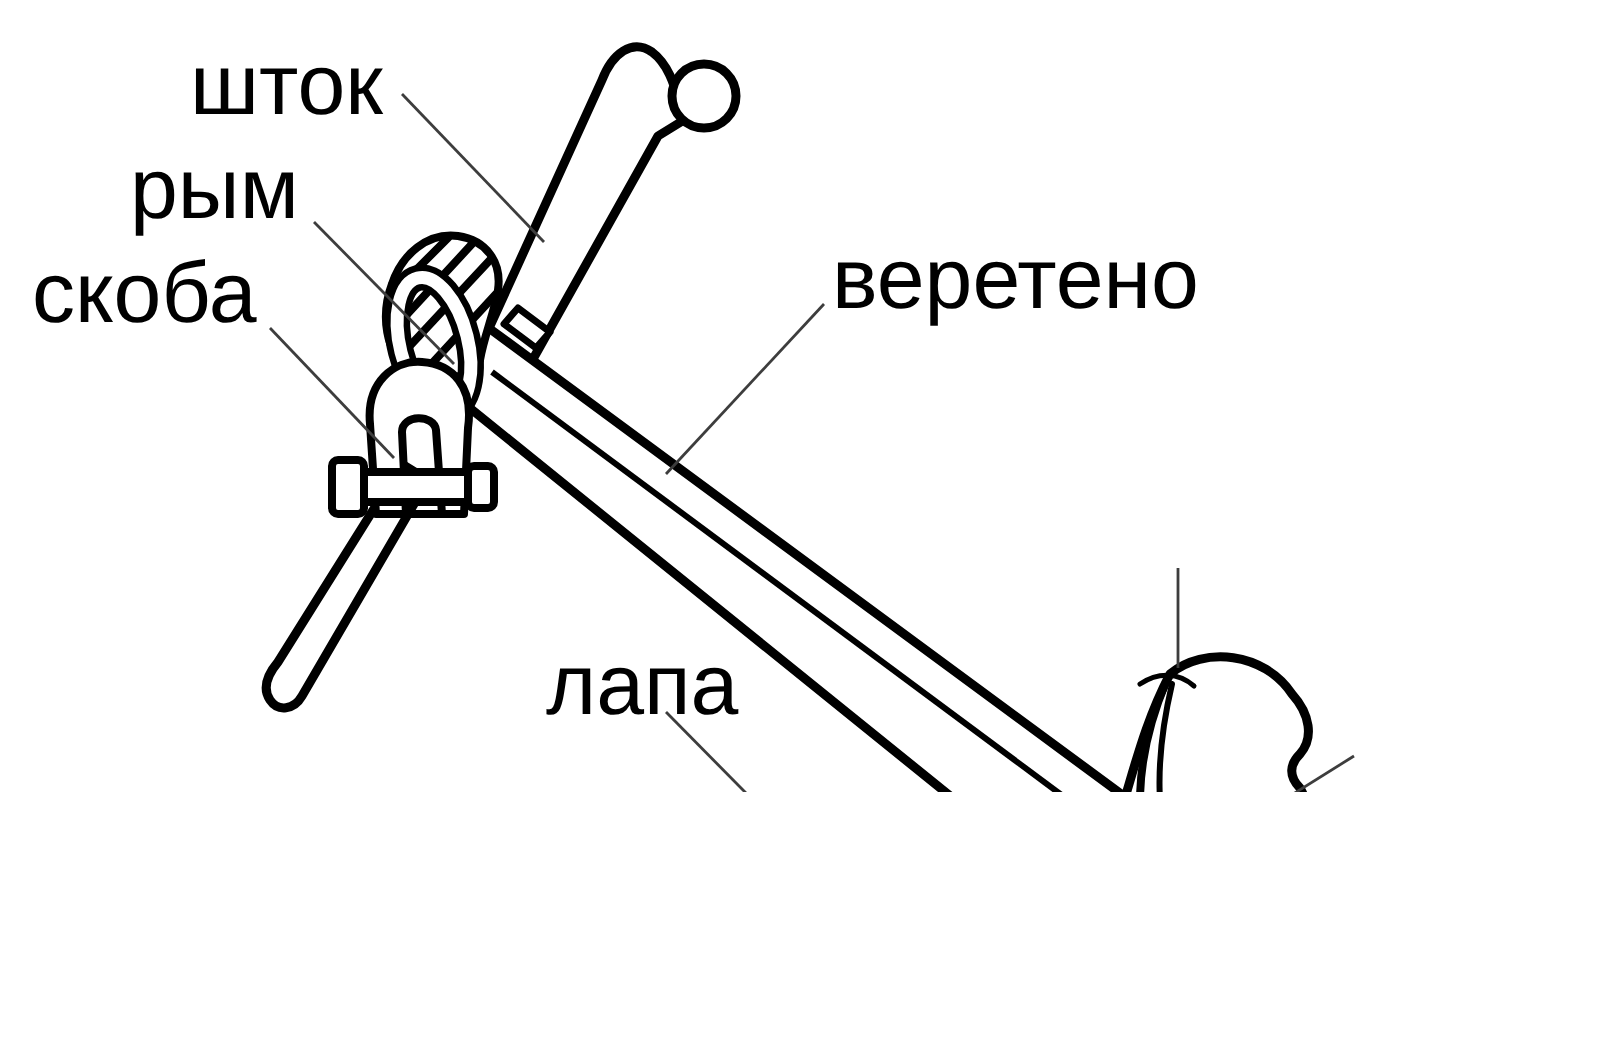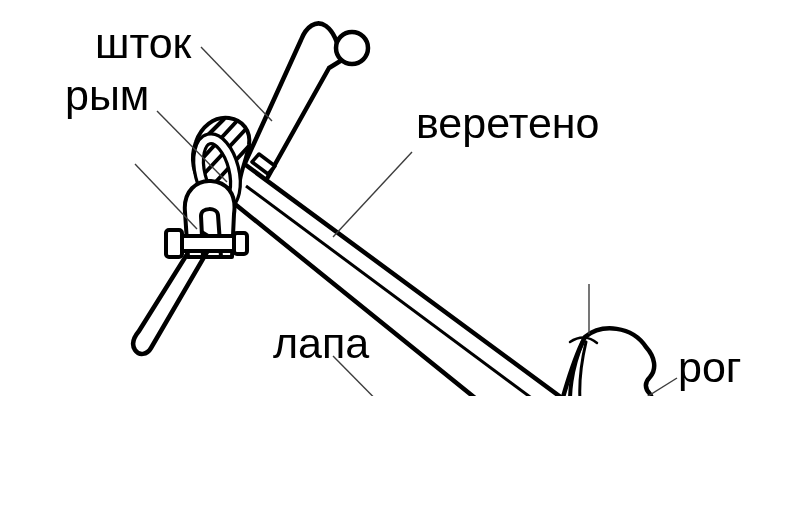--- a/index.html
+++ b/index.html
@@ -15,21 +15,21 @@
     position:absolute;
     font-size:43px;
     line-height:1.0;
     color:#000;
     white-space:nowrap;
     letter-spacing:0px;
   }
   .lbl-shtok   {left:95px;  top:22px;}
   .lbl-rym     {left:65px;  top:74px;text-align:right;}
   .lbl-skoba   {left:16px;  top:126px;}
-  .lbl-vereteno{left:416px; top:102px;}
+  .lbl-vereteno{left:416px; top:119px;}
   .lbl-nosok   {left:536px; top:236px;}
   .lbl-lapa    {left:273px; top:322px;}
   .lbl-rog     {left:678px; top:346px;}
   .lbl-trend   {left:666px; top:433px;}
 </style>
 </head>
 <body>
 
 <div class="stage">
 
@@ -92,16 +92,16 @@
       <line x1="412" y1="152" x2="333" y2="237"></line>
       <line x1="589" y1="284" x2="589" y2="334"></line>
       <line x1="333" y1="356" x2="409" y2="433"></line>
       <line x1="677" y1="378" x2="629" y2="408"></line>
       <line x1="663" y1="463" x2="613" y2="464"></line>
     </g>
   </svg>
 
   <div class="part-label lbl-shtok">шток</div>
   <div class="part-label lbl-rym">рым</div>
+  <div class="part-label lbl-skoba">скоба</div>
   <div class="part-label lbl-vereteno">веретено</div>
   <div class="part-label lbl-lapa">лапа</div>
-  <div class="part-label lbl-rog">рог</div>
 </div>
 
 </body></html>

